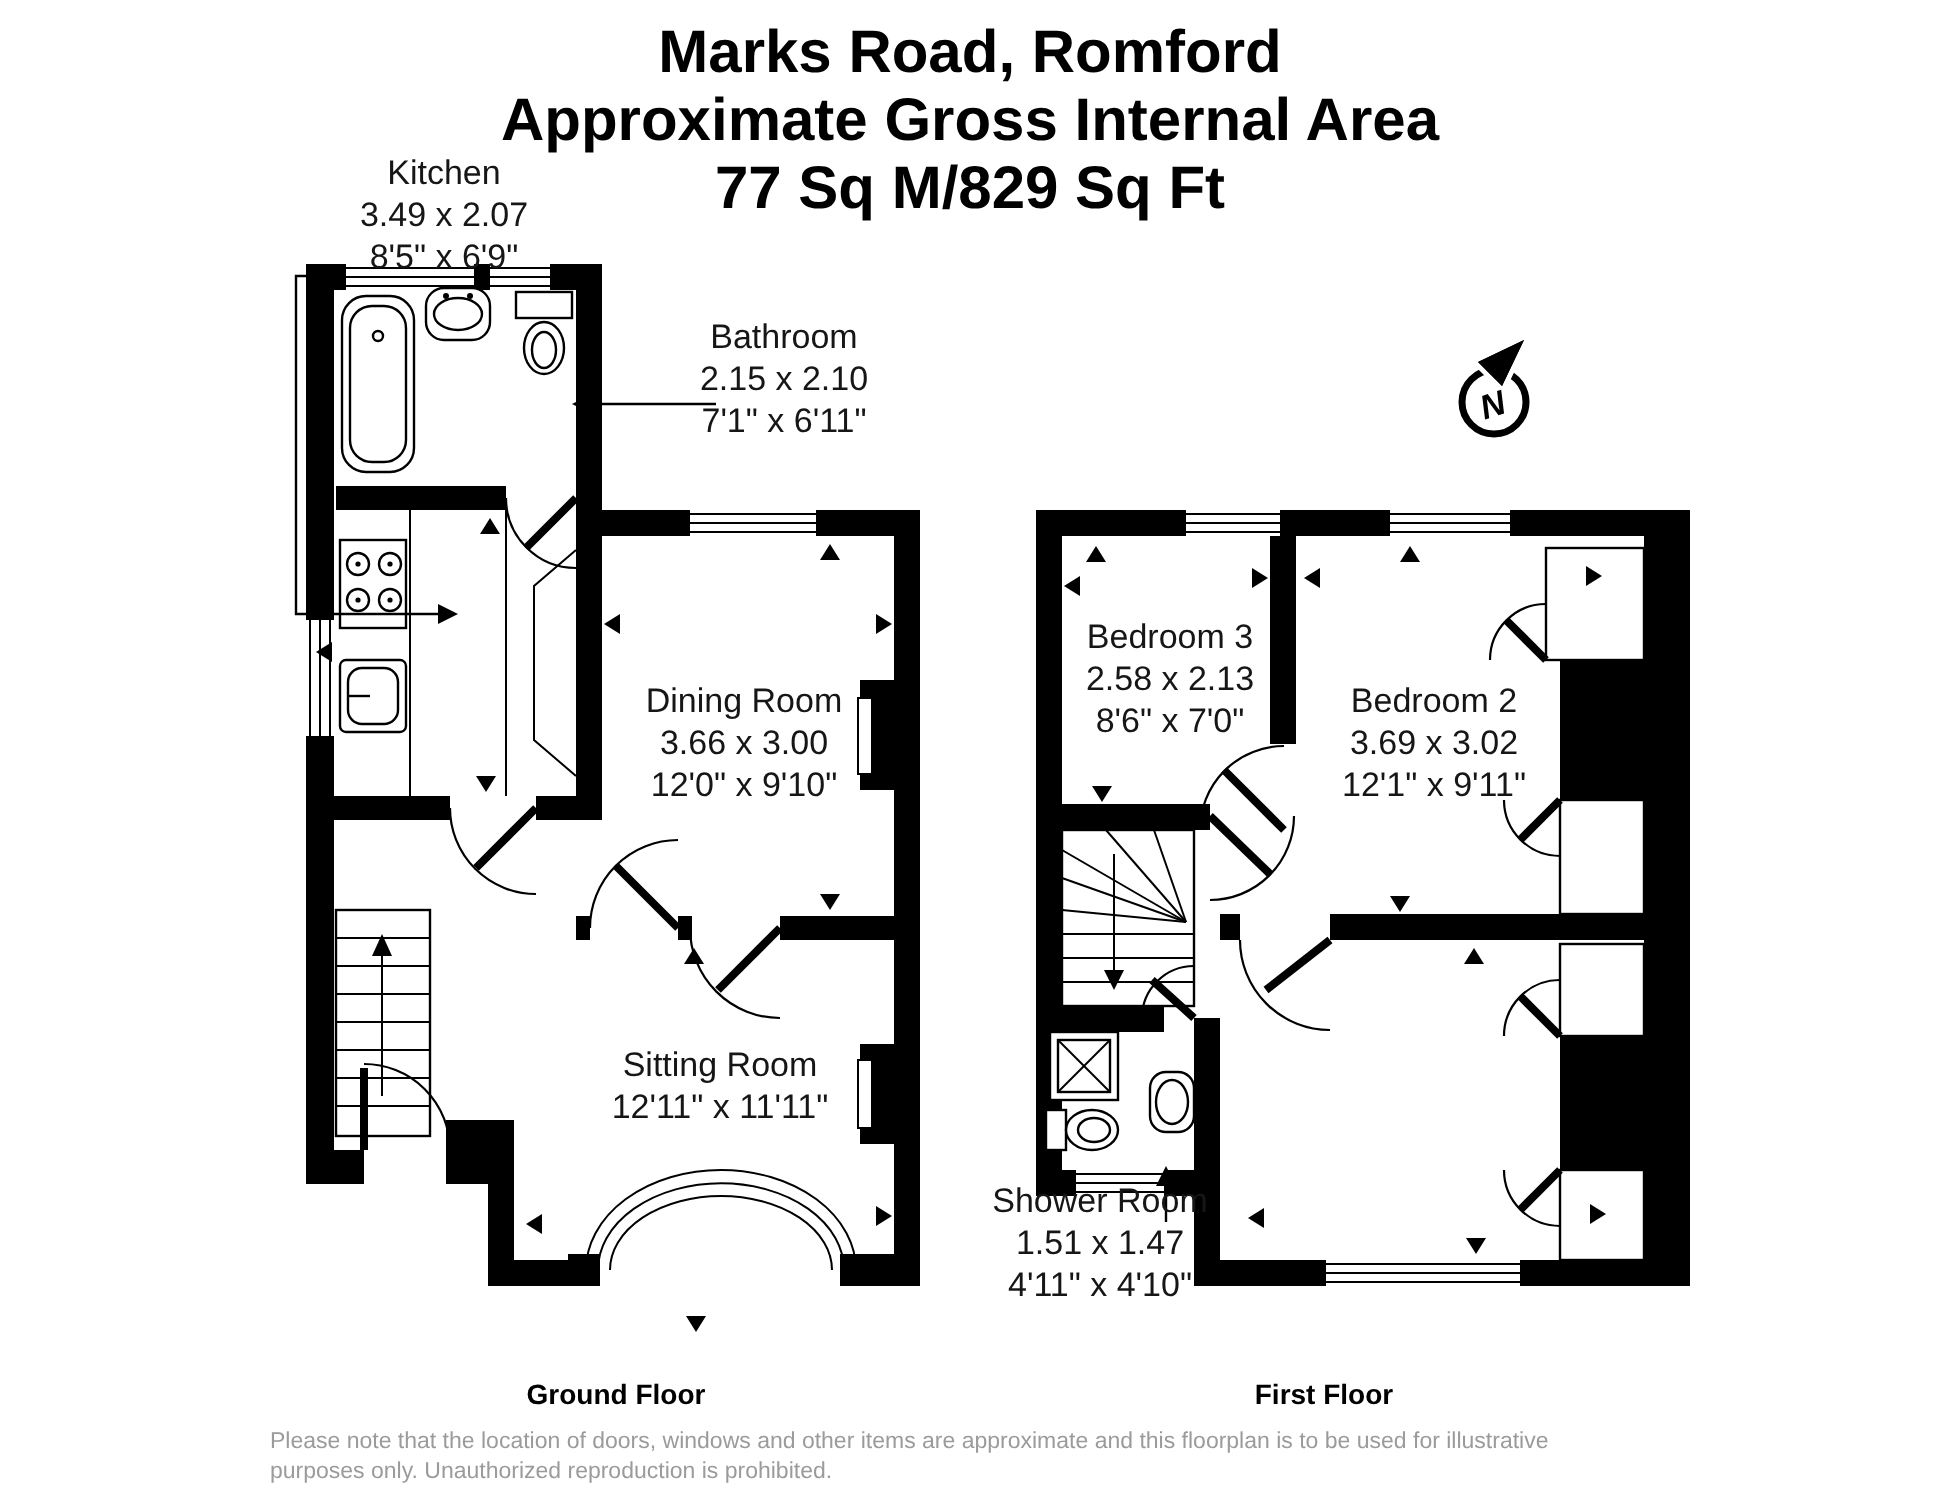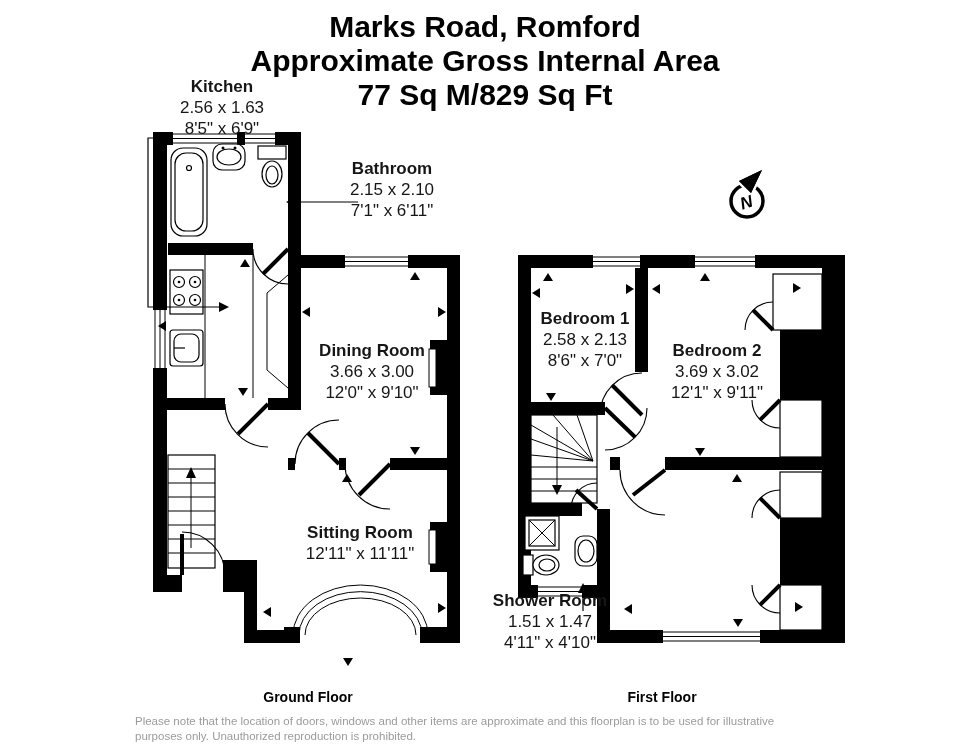--- a/index.html
+++ b/index.html
@@ -1,21 +1,21 @@
 <!DOCTYPE html>
 <html><head>
 <meta charset="utf-8">
 <style>
   html,body{margin:0;padding:0;background:#fff;}
   .canvas{position:relative;width:970px;height:750px;background:#ffffff;overflow:hidden;
           font-family:"Liberation Sans",sans-serif;color:#111;}
   .title-block{position:absolute;left:0;top:10px;width:970px;text-align:center;
                font-weight:700;font-size:30px;line-height:34px;color:#000;}
   .room-label{position:absolute;text-align:center;font-size:17px;line-height:21px;color:#161616;}
-  .room-label .rname{white-space:nowrap;font-weight:bold;}
+  .room-label .rname{white-space:nowrap;}
   .floor-caption{position:absolute;text-align:center;font-weight:700;font-size:14px;color:#000;}
   .disclaimer{position:absolute;left:135px;top:714px;width:700px;text-align:left;
               font-size:11.5px;line-height:15px;color:#9b9b9b;}
   svg{position:absolute;overflow:visible;}
   .wall{fill:#000;}
   .thin{stroke:#000;stroke-width:1.2px;fill:none;}
   .hair{stroke:#000;stroke-width:1px;fill:none;}
   .arc{stroke:#000;stroke-width:1.1px;fill:none;}
   .leaf{stroke:#000;stroke-width:4px;}
   .tri{fill:#000;}
@@ -304,21 +304,21 @@
 
   <svg style="left:705px;top:155px" width="90" height="90" viewBox="0 0 90 90">
     <circle cx="42" cy="46" r="16" fill="none" stroke="#000" stroke-width="3.5"></circle>
     <polygon points="57,15 46,38 34,26" fill="#000" stroke="#fff" stroke-width="5" paint-order="stroke"></polygon>
     <polygon points="57,15 46,38 34,26" fill="#000"></polygon>
     <text x="35" y="53" font-size="17" font-weight="bold" font-style="italic" transform="rotate(-18 42 47)">N</text>
   </svg>
 
   <div class="room-label" style="left:147px;top:76px;width:150px">
     <div class="rname">Kitchen</div>
-    <div>2.56 x 1.63</div>
+    <div>3.49 x 2.07</div>
     <div>8'5" x 6'9"</div>
   </div>
 
   <div class="room-label" style="left:312px;top:158px;width:160px">
     <div class="rname">Bathroom</div>
     <div>2.15 x 2.10</div>
     <div>7'1" x 6'11"</div>
   </div>
 
   <div class="room-label" style="left:297px;top:340px;width:150px">
@@ -326,21 +326,21 @@
     <div>3.66 x 3.00</div>
     <div>12'0" x 9'10"</div>
   </div>
 
   <div class="room-label" style="left:270px;top:522px;width:180px">
     <div class="rname">Sitting Room</div>
     <div>12'11" x 11'11"</div>
   </div>
 
   <div class="room-label" style="left:510px;top:308px;width:150px">
-    <div class="rname">Bedroom 1</div>
+    <div class="rname">Bedroom 3</div>
     <div>2.58 x 2.13</div>
     <div>8'6" x 7'0"</div>
   </div>
 
   <div class="room-label" style="left:642px;top:340px;width:150px">
     <div class="rname">Bedroom 2</div>
     <div>3.69 x 3.02</div>
     <div>12'1" x 9'11"</div>
   </div>
 

